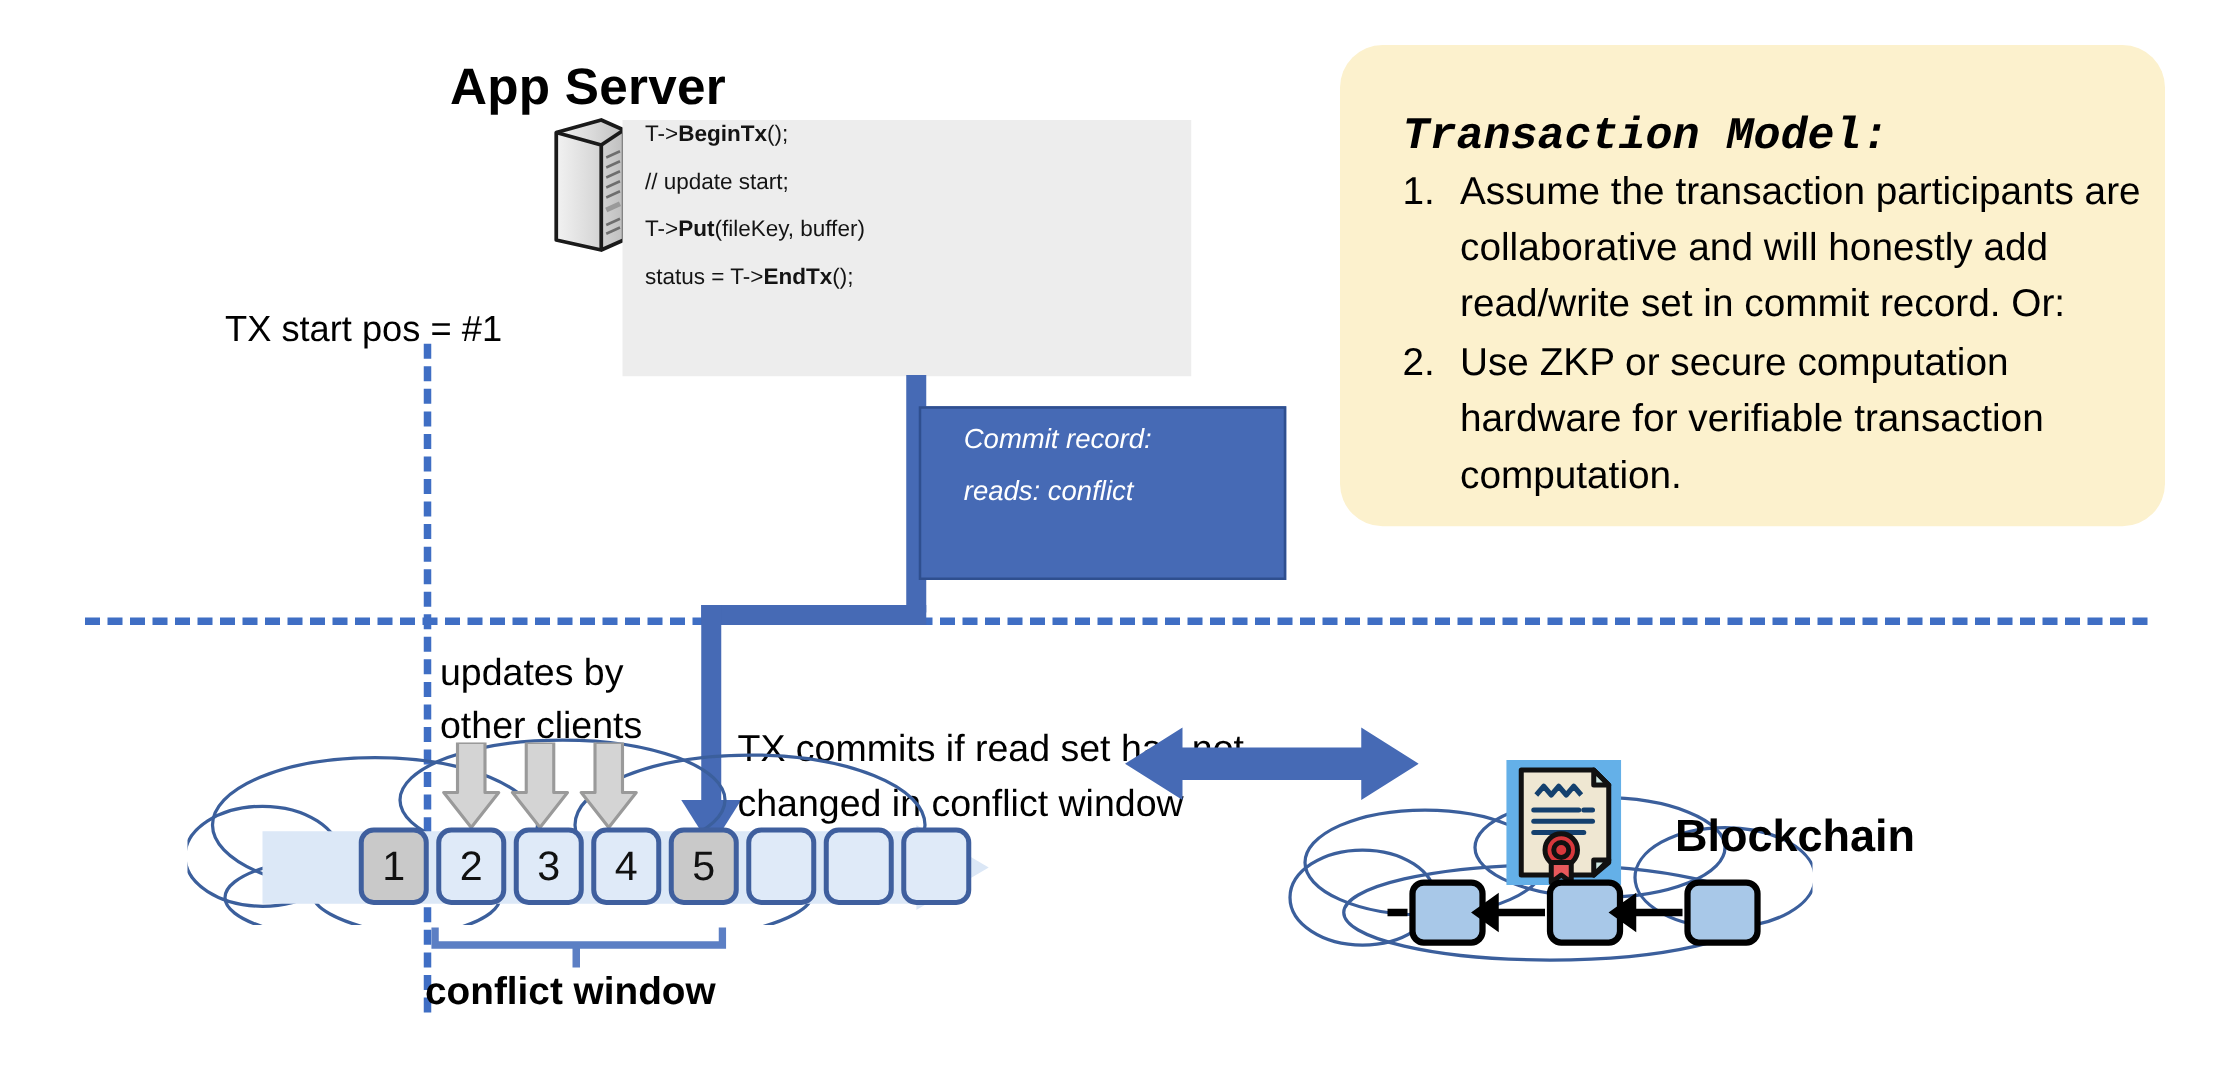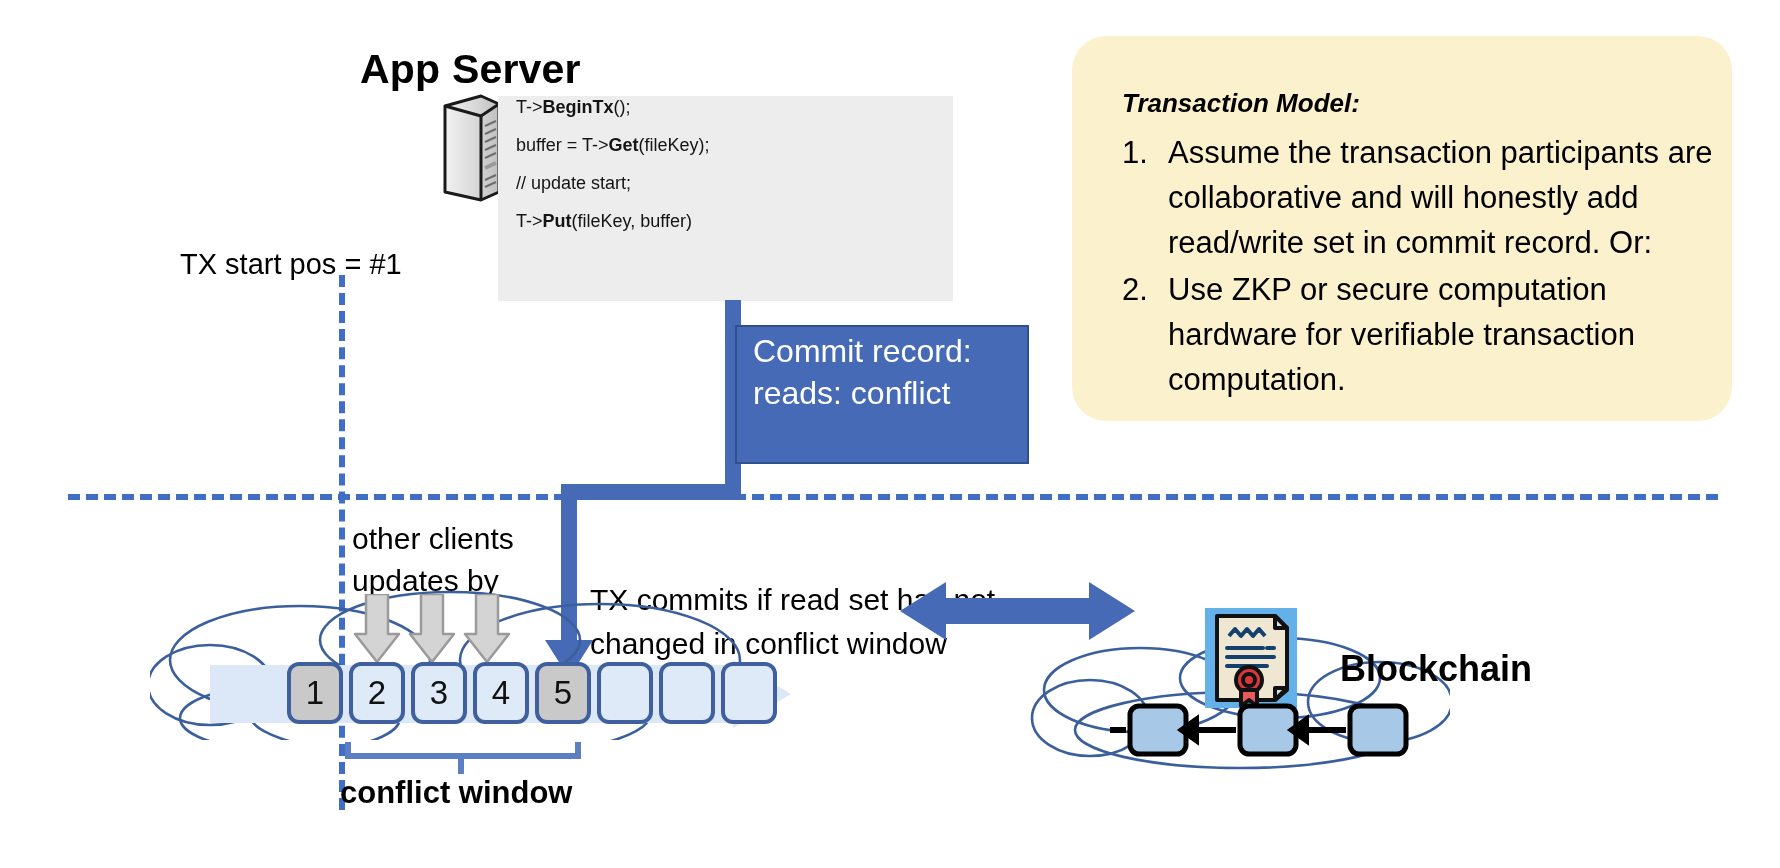--- a/index.html
+++ b/index.html
@@ -23,25 +23,25 @@
 
   
   #tx-dash-line{left:339px;top:275px;width:0;height:535px;
      border-left:6px dashed #3f6ec4;}
 
   
   #hsep{left:68px;top:494px;width:1650px;height:0;border-top:6px dashed #3f6ec4;}
 
   
   #commit-box{left:735px;top:325px;width:290px;height:135px;background:#466ab5;border:2px solid #2f4f8f;}
-  #commit-text{left:753px;top:330px;width:280px;color:#fff;font-size:32px;line-height:42px;white-space:nowrap;}
+  #commit-text{left:771px;top:330px;width:280px;color:#fff;font-size:22px;line-height:42px;white-space:nowrap;font-style:italic;}
 
   
   #tm-box{left:1072px;top:36px;width:660px;height:385px;background:#fcf1cd;border-radius:34px;}
-  #tm-title{left:1122px;top:88px;font-size:26px;font-weight:bold;font-style:italic;}
+  #tm-title{left:1122px;top:88px;font-size:36px;font-weight:bold;font-style:italic;font-family:Liberation Mono, monospace;}
   #tm-list{left:1122px;top:130px;width:600px;font-size:31px;line-height:45px;}
   .tm-item{display:flex;align-items:flex-start;margin-bottom:2px;}
   .tm-num{width:46px;flex:none;}
   .tm-body{flex:1;}
 
   
   #elbow-v1{left:725px;top:300px;width:16px;height:190px;background:#466ab5;}
   #elbow-h{left:561px;top:484px;width:180px;height:16px;background:#466ab5;}
   #elbow-v2{left:561px;top:484px;width:16px;height:170px;background:#466ab5;}
   #elbow-head{left:545px;top:640px;width:0;height:0;
@@ -104,23 +104,23 @@
       <path d="M48 76 L59 71" stroke-width="4" stroke="#9a9a9a"></path>
       <path d="M48 88 L59 83"></path>
         <path d="M48 95 L59 90"></path>
     </g>
   </svg>
 </div>
 
 <div class="abs" id="code-box"></div>
 <div class="abs" id="code-text">
     <div><span>T-&gt;</span><span class="b">BeginTx</span><span>();</span></div>
-    <div><span>buffer = T-&gt;</span><span class="b">Get</span><span>(fileKey);</span></div>
     <div><span>// update start;</span><span class="b"></span><span></span></div>
     <div><span>T-&gt;</span><span class="b">Put</span><span>(fileKey, buffer)</span></div>
+    <div><span>status = T-&gt;</span><span class="b">EndTx</span><span>();</span></div>
   </div>
 
 <div class="abs" id="tx-start-label">TX start pos = #1</div>
 <div class="abs" id="tx-dash-line"></div>
 
 <div class="abs" id="hsep"></div>
 
 <div class="abs" id="elbow-v1"></div>
 <div class="abs" id="elbow-h"></div>
 <div class="abs" id="elbow-v2"></div>
@@ -139,22 +139,22 @@
       <div class="tm-num">1.</div>
       <div class="tm-body">Assume the transaction participants are collaborative and will honestly add read/write set in commit record.  Or:</div>
     </div>
     <div class="tm-item">
       <div class="tm-num">2.</div>
       <div class="tm-body">Use ZKP or secure computation hardware for verifiable transaction computation.</div>
     </div>
   </div>
 
 <div class="abs" id="updates-label">
+  <div>updates by</div>
   <div>other clients</div>
-  <div>updates by</div>
 </div>
 
 <div class="abs" id="tx-commits-label">
   <div>TX commits if read set has not</div>
   <div>changed in conflict window</div>
 </div>
 
 <div class="abs" id="ledger-cloud">
   <svg width="620" height="200" viewBox="0 0 620 200" fill="none" stroke="#3b5f9c" stroke-width="2.6">
     <ellipse cx="150" cy="120" rx="130" ry="54"></ellipse>

